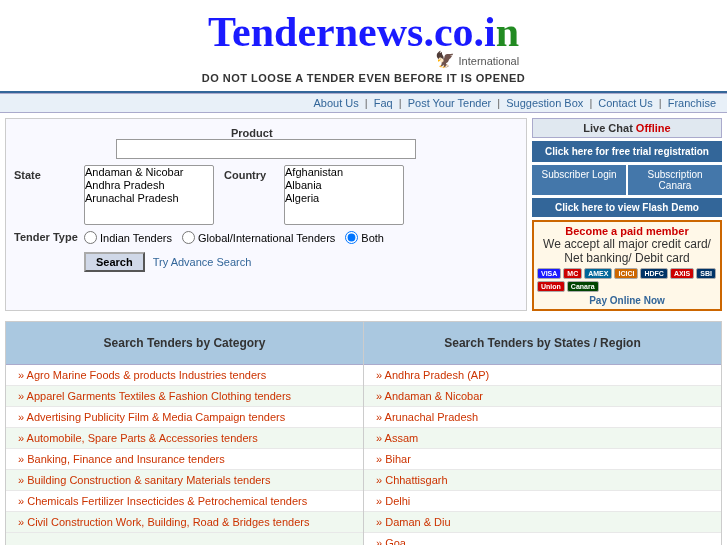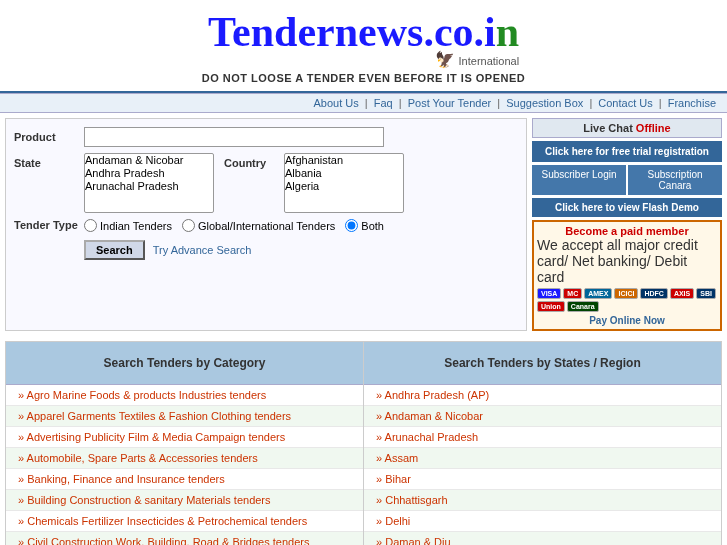--- a/index.html
+++ b/index.html
@@ -13,21 +13,21 @@
     #navbar { background: #e8f0f8; border-top: 1px solid #aac; border-bottom: 1px solid #aac; padding: 3px 8px; text-align: right; font-size: 11px; }
     #navbar a { color: #336699; text-decoration: none; margin: 0 3px; }
     #navbar span.sep { color: #666; }
 
     
     #main { display: flex; gap: 0; }
 
     
     #search-panel { flex: 1; padding: 8px; border: 1px solid #ccc; margin: 5px; background: #f9f9ff; }
 
-    .form-row { display: flex; align-items: center; margin-bottom: 6px; }
+    .form-row { display: flex; align-items: center; margin-bottom: 6px; flex-direction: column; }
     .form-label { width: 70px; font-weight: bold; font-size: 11px; color: #333; }
     .form-control { flex: 1; }
 
     #product-input { width: 300px; height: 20px; border: 1px solid #999; padding: 2px 4px; font-size: 11px; }
 
     .state-country-row { display: flex; align-items: flex-start; margin-bottom: 6px; }
     .state-label { width: 70px; font-weight: bold; font-size: 11px; color: #333; padding-top: 4px; }
 
     select.state-select { width: 130px; height: 60px; border: 1px solid #999; font-size: 11px; }
     .country-label { width: 60px; font-weight: bold; font-size: 11px; color: #333; padding-top: 4px; margin-left: 10px; }
@@ -43,21 +43,21 @@
     #advance-search-link { color: #336699; font-size: 11px; text-decoration: none; }
 
     
     #right-panel { width: 190px; margin: 5px 5px 5px 0; }
 
     #live-chat-bar { background: #e0e8f0; border: 1px solid #aac; padding: 3px 8px; font-size: 11px; font-weight: bold; color: #333; text-align: center; margin-bottom: 3px; }
     .chat-offline { color: #cc0000; }
 
     #paid-member-box { border: 2px solid #cc6600; background: #fff8e8; padding: 3px; font-size: 9px; }
     #paid-member-box .title { color: #cc0000; font-weight: bold; font-size: 11px; text-align: center; }
-    #paid-member-box .subtitle { color: #333; font-size: 14px; }
+    #paid-member-box .subtitle { color: #333; font-size: 12px; text-align: center; }
     .payment-logos { display: flex; flex-wrap: wrap; gap: 2px; margin: 3px 0; align-items: center; }
     .payment-logo { background: #ddd; border: 1px solid #aaa; font-size: 7px; padding: 1px 3px; border-radius: 2px; font-weight: bold; }
     .visa { background: #1a1aff; color: white; }
     .mc { background: #cc0000; color: white; }
     .amex { background: #006699; color: white; }
     .icici { background: #cc6600; color: white; }
     .hdfc { background: #003366; color: white; }
     .axis { background: #cc0000; color: white; }
     .sbi { background: #003366; color: white; }
     .union { background: #cc0000; color: white; }

